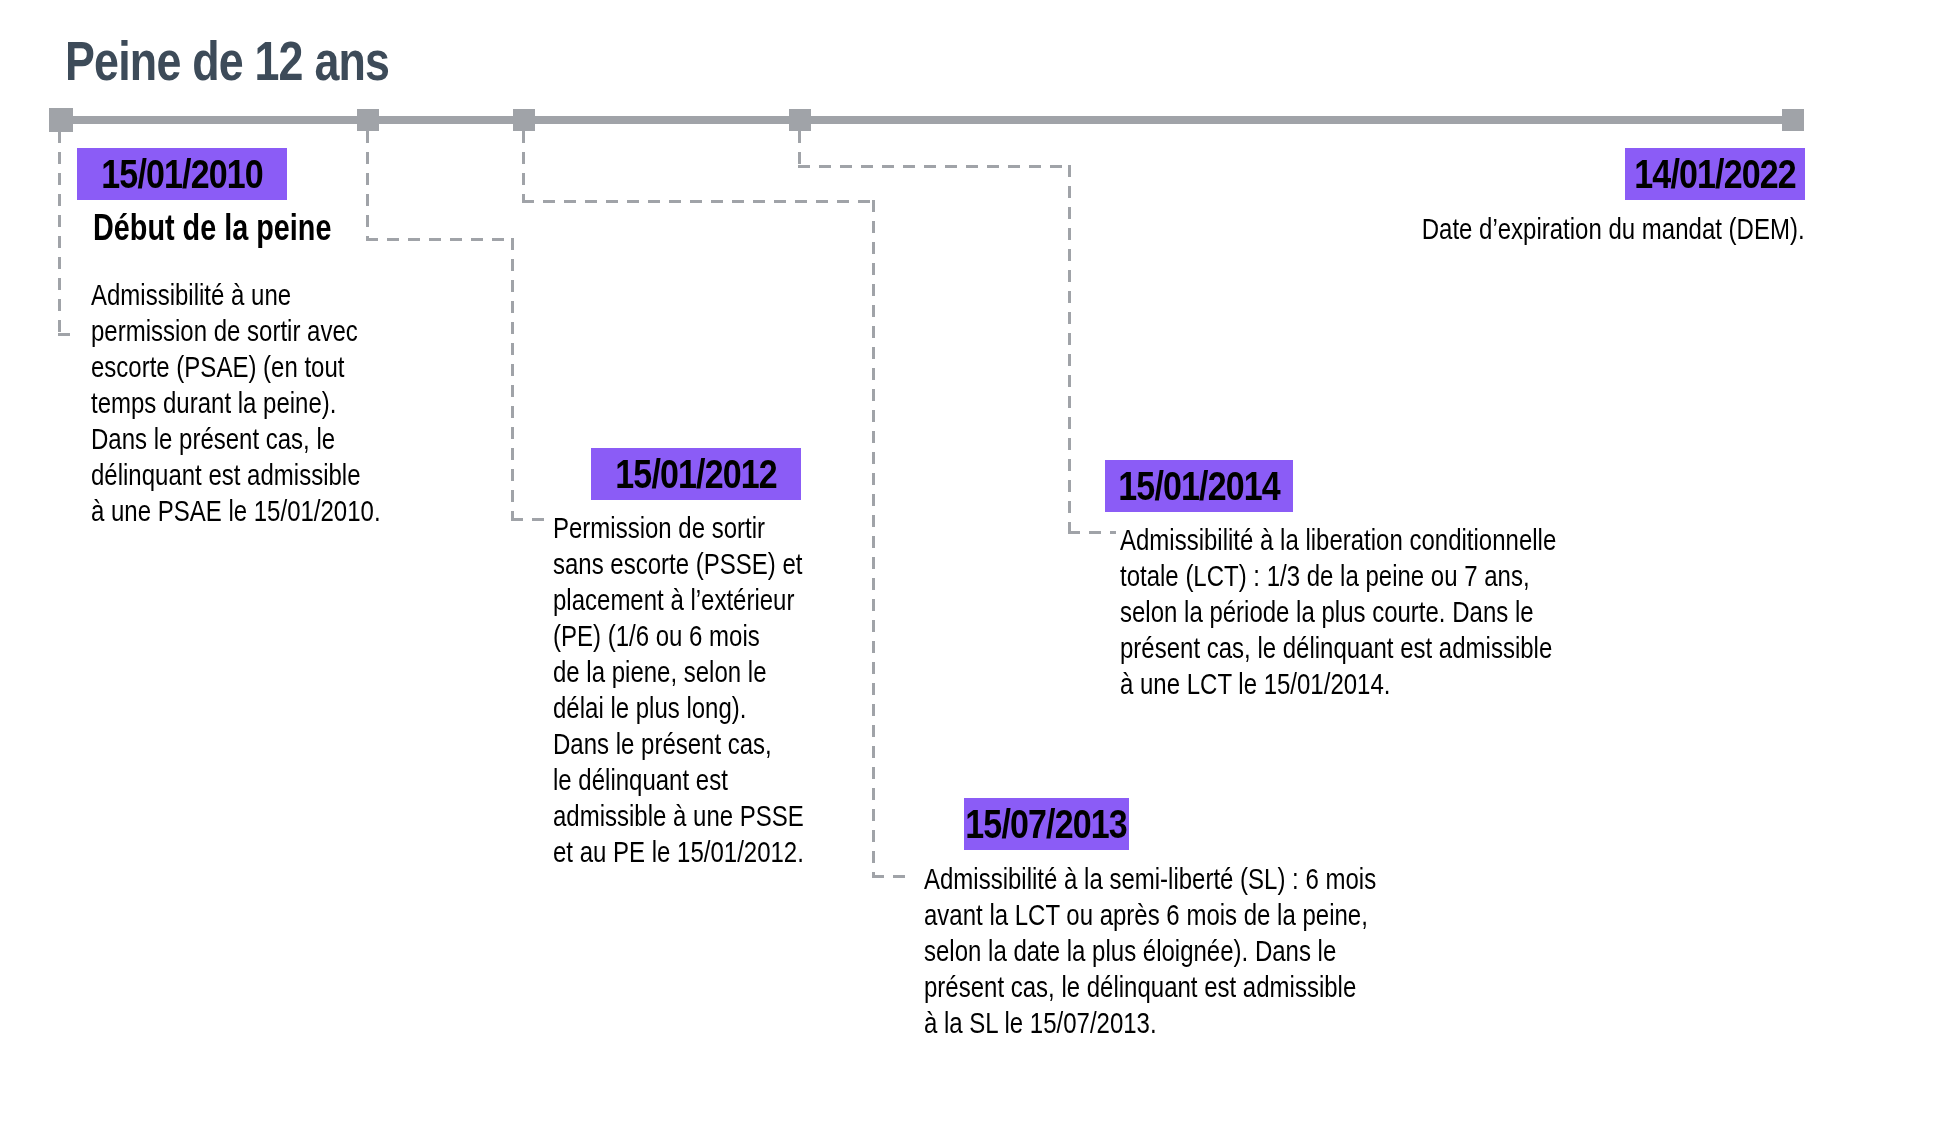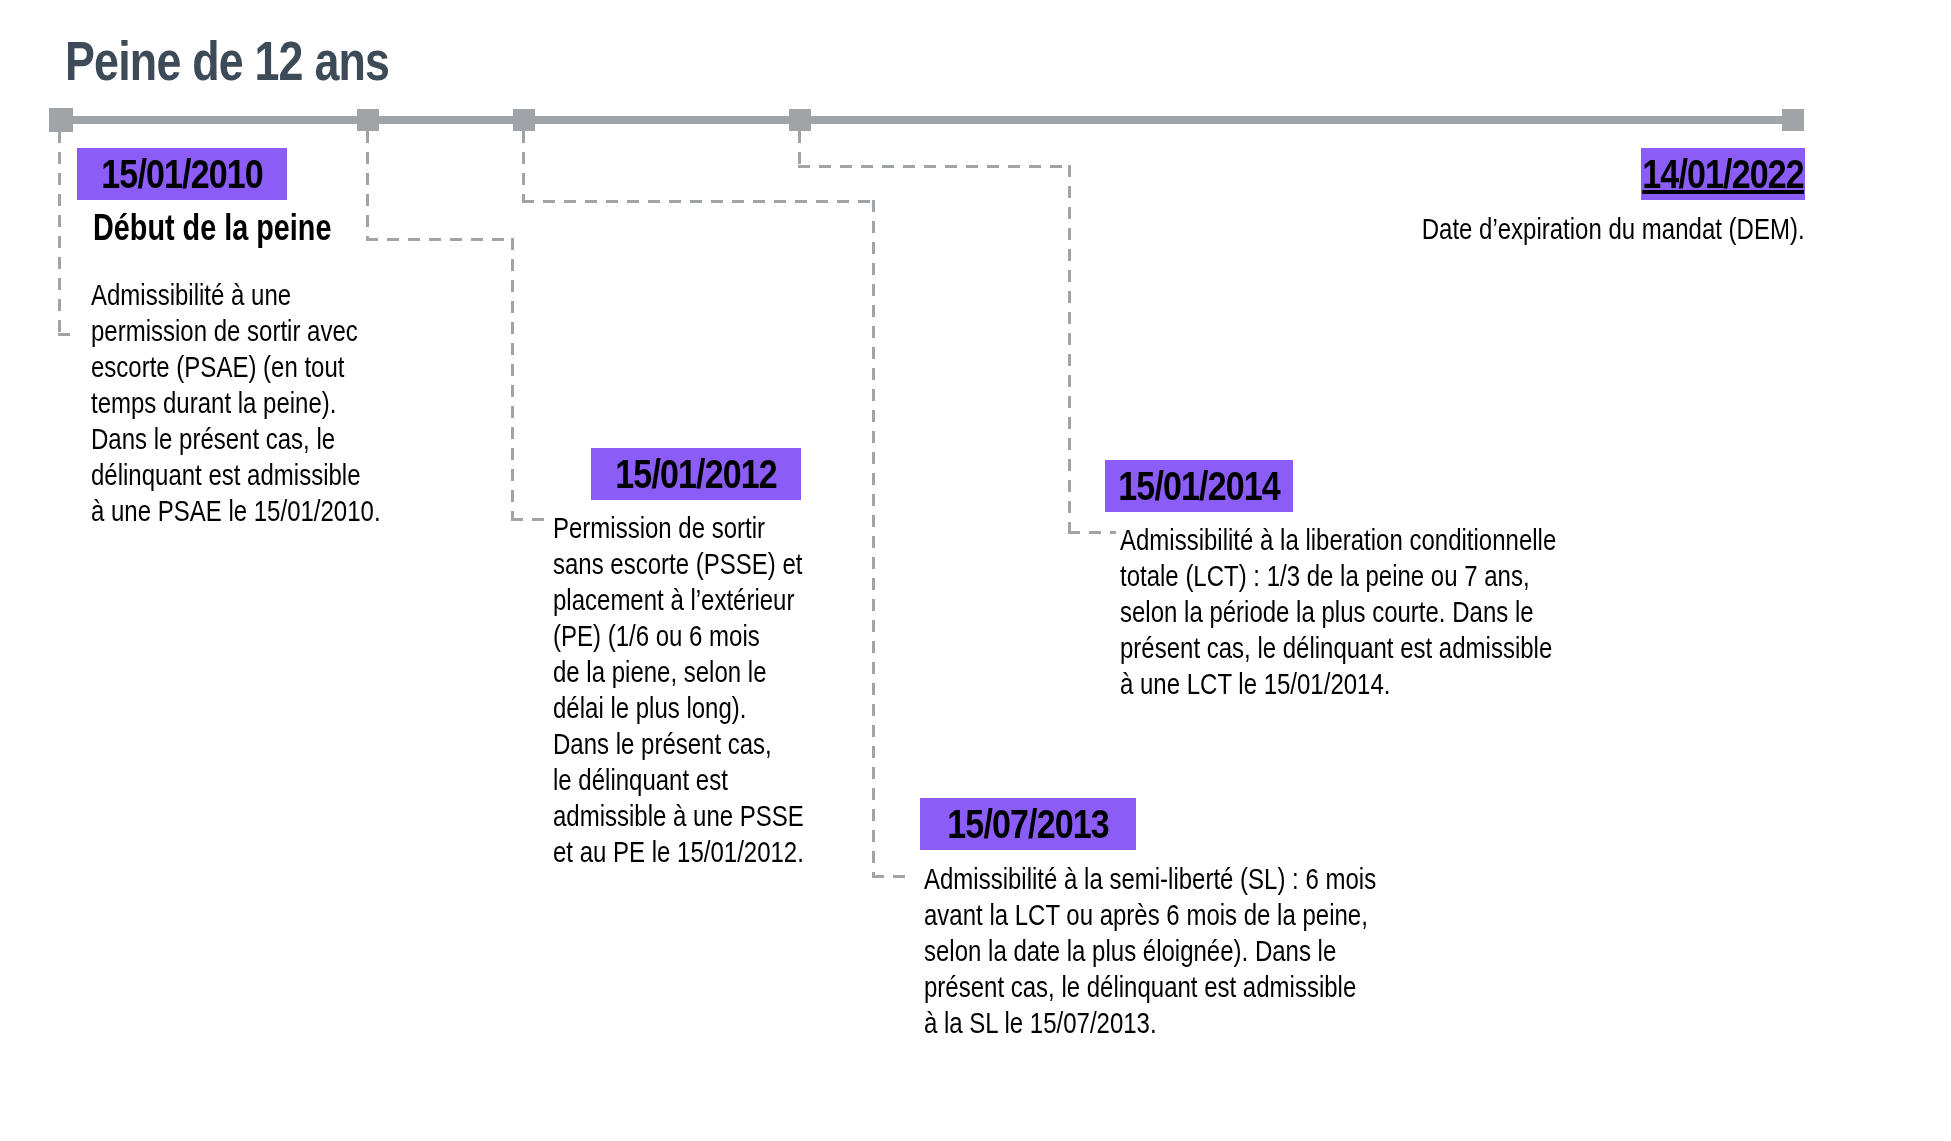--- a/index.html
+++ b/index.html
@@ -97,34 +97,34 @@
 sans escorte (PSSE) et
 placement à l’extérieur
 (PE) (1/6 ou 6 mois
 de la piene, selon le
 délai le plus long).
 Dans le présent cas,
 le délinquant est
 admissible à une PSSE
 et au PE le 15/01/2012.</div>
 
-<div class="abs badge" style="left:920px;top:798px;width:216px;">
+<div class="abs badge" style="left:964px;top:798px;width:165px;">
   <span>15/07/2013</span>
 </div>
 <div class="abs evt-text" style="left:924px;top:861px;">Admissibilité à la semi-liberté (SL) : 6 mois
 avant la LCT ou après 6 mois de la peine,
 selon la date la plus éloignée). Dans le
 présent cas, le délinquant est admissible
 à la SL le 15/07/2013.</div>
 
 <div class="abs badge" style="left:1105px;top:460px;width:188px;">
   <span>15/01/2014</span>
 </div>
 <div class="abs evt-text" style="left:1120px;top:522px;">Admissibilité à la liberation conditionnelle
 totale (LCT) : 1/3 de la peine ou 7 ans,
 selon la période la plus courte. Dans le
 présent cas, le délinquant est admissible
 à une LCT le 15/01/2014.</div>
 
-<div class="abs badge" style="right:146px;top:148px;width:164px;text-decoration:underline;">
+<div class="abs badge" style="right:146px;top:148px;width:180px;">
   <span>14/01/2022</span>
 </div>
 <div class="abs evt-text right" style="right:146px;top:211px;">Date d’expiration du mandat (DEM).</div>
 
 </body></html>

